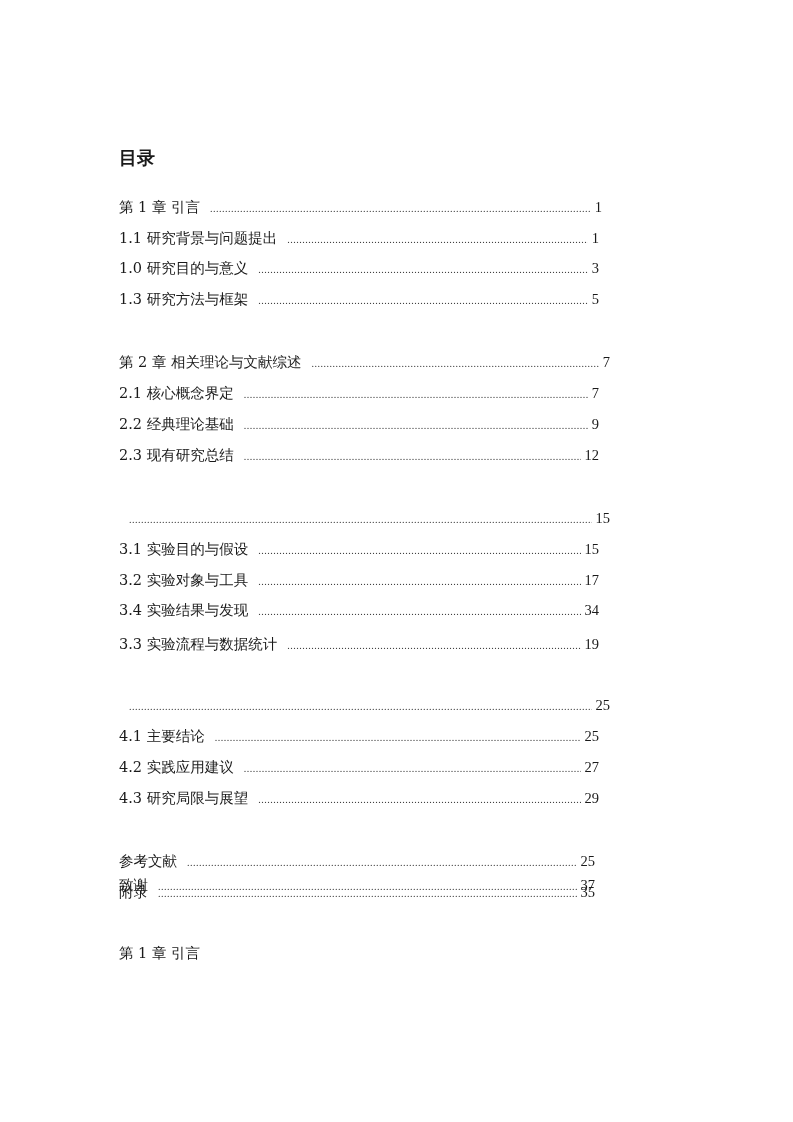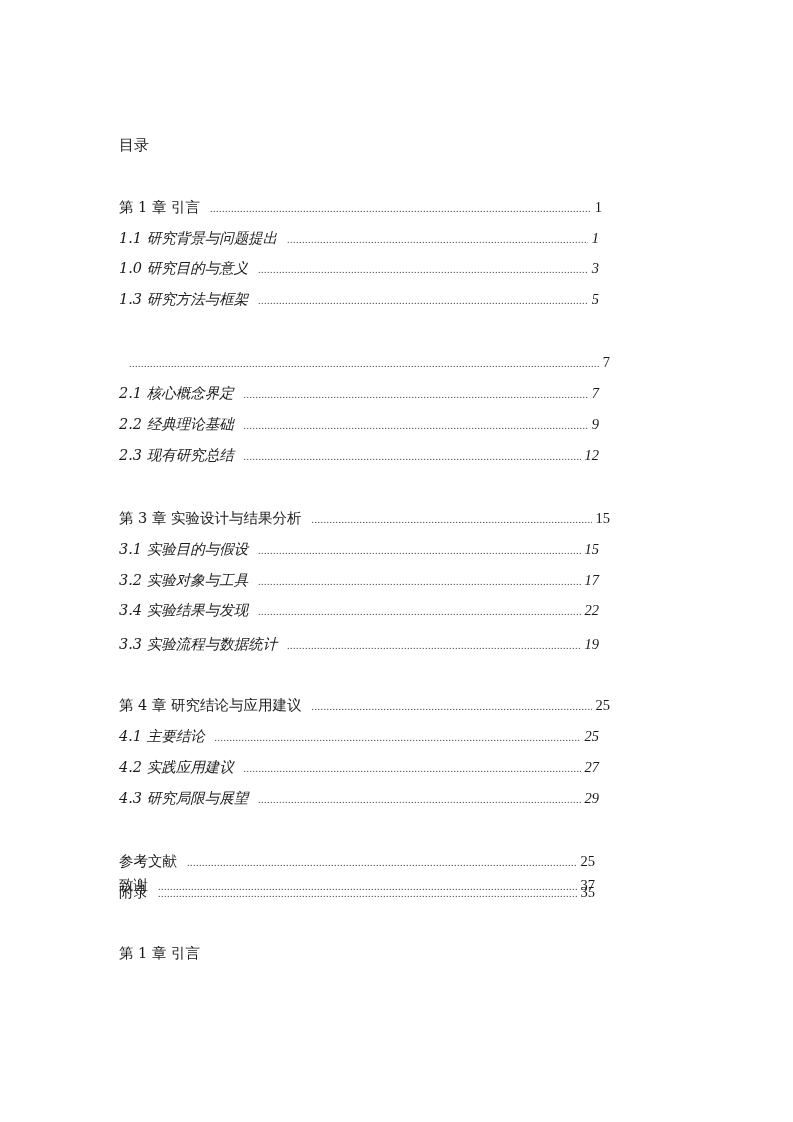--- a/index.html
+++ b/index.html
@@ -1,28 +1,28 @@
 <!DOCTYPE html>
 <html><head>
 <meta charset="utf-8">
 <style>
   html, body { margin: 0; padding: 0; background: #ffffff; }
   body { width: 793px; height: 1122px; position: relative; overflow: hidden;
          font-family: "DejaVu Serif", "Liberation Serif", serif; color: #1a1a1a; }
-  .title { position: absolute; left: 119px; top: 135px; font-size: 15px; line-height: 20px; }
+  .title { position: absolute; left: 119px; top: 148px; font-size: 18px; line-height: 20px; font-weight: bold; }
   .row { position: absolute; left: 119px; height: 20px; display: flex; align-items: baseline;
          font-size: 14.5px; line-height: 20px; white-space: nowrap; }
   .row .label { flex: 0 0 auto; }
   .row .dots { flex: 1 1 auto; overflow: hidden; margin: 0 4px 0 10px; font-size: 10px;
                letter-spacing: 0.5px; color: #333; font-family: "Liberation Serif", serif; }
   .row .dots::before { content: "........................................................................................................................................................................................................................................................"; }
   .row .page { flex: 0 0 auto; font-family: "Liberation Serif", serif; }
   .w-ch { width: 491px; }   
   .w-ch1 { width: 483px; }  
-  .w-sec { width: 480px; font-style: italic; }  
+  .w-sec { width: 480px; }  
   .w-back { width: 476px; } 
   .tail { position: absolute; left: 119px; top: 943px; font-size: 14.5px; line-height: 20px; }
 </style>
 </head>
 <body>
 
 <div class="title">目录</div>
 
 <div class="row w-ch1" style="top:197px">
   <span class="label">第 1 章  引言</span>
@@ -39,41 +39,41 @@
   <span class="dots"></span>
   <span class="page">3</span>
 </div>
 <div class="row w-sec" style="top:289px">
   <span class="label">1.3  研究方法与框架</span>
   <span class="dots"></span>
   <span class="page">5</span>
 </div>
 
 <div class="row w-ch" style="top:352px">
+  <span class="label">第 2 章  相关理论与文献综述</span>
   <span class="dots"></span>
   <span class="page">7</span>
 </div>
 <div class="row w-sec" style="top:383px">
   <span class="label">2.1  核心概念界定</span>
   <span class="dots"></span>
   <span class="page">7</span>
 </div>
 <div class="row w-sec" style="top:414px">
   <span class="label">2.2  经典理论基础</span>
   <span class="dots"></span>
   <span class="page">9</span>
 </div>
 <div class="row w-sec" style="top:445px">
   <span class="label">2.3  现有研究总结</span>
   <span class="dots"></span>
   <span class="page">12</span>
 </div>
 
 <div class="row w-ch" style="top:508px">
-  <span class="label">第 3 章  实验设计与结果分析</span>
   <span class="dots"></span>
   <span class="page">15</span>
 </div>
 <div class="row w-sec" style="top:539px">
   <span class="label">3.1  实验目的与假设</span>
   <span class="dots"></span>
   <span class="page">15</span>
 </div>
 <div class="row w-sec" style="top:570px">
   <span class="label">3.2  实验对象与工具</span>
@@ -81,25 +81,24 @@
   <span class="page">17</span>
 </div>
 <div class="row w-sec" style="top:634px">
   <span class="label">3.3  实验流程与数据统计</span>
   <span class="dots"></span>
   <span class="page">19</span>
 </div>
 <div class="row w-sec" style="top:600px">
   <span class="label">3.4  实验结果与发现</span>
   <span class="dots"></span>
-  <span class="page">22</span>
+  <span class="page">34</span>
 </div>
 
 <div class="row w-ch" style="top:695px">
-  <span class="label">第 4 章  研究结论与应用建议</span>
   <span class="dots"></span>
   <span class="page">25</span>
 </div>
 <div class="row w-sec" style="top:726px">
   <span class="label">4.1  主要结论</span>
   <span class="dots"></span>
   <span class="page">25</span>
 </div>
 <div class="row w-sec" style="top:757px">
   <span class="label">4.2  实践应用建议</span>

